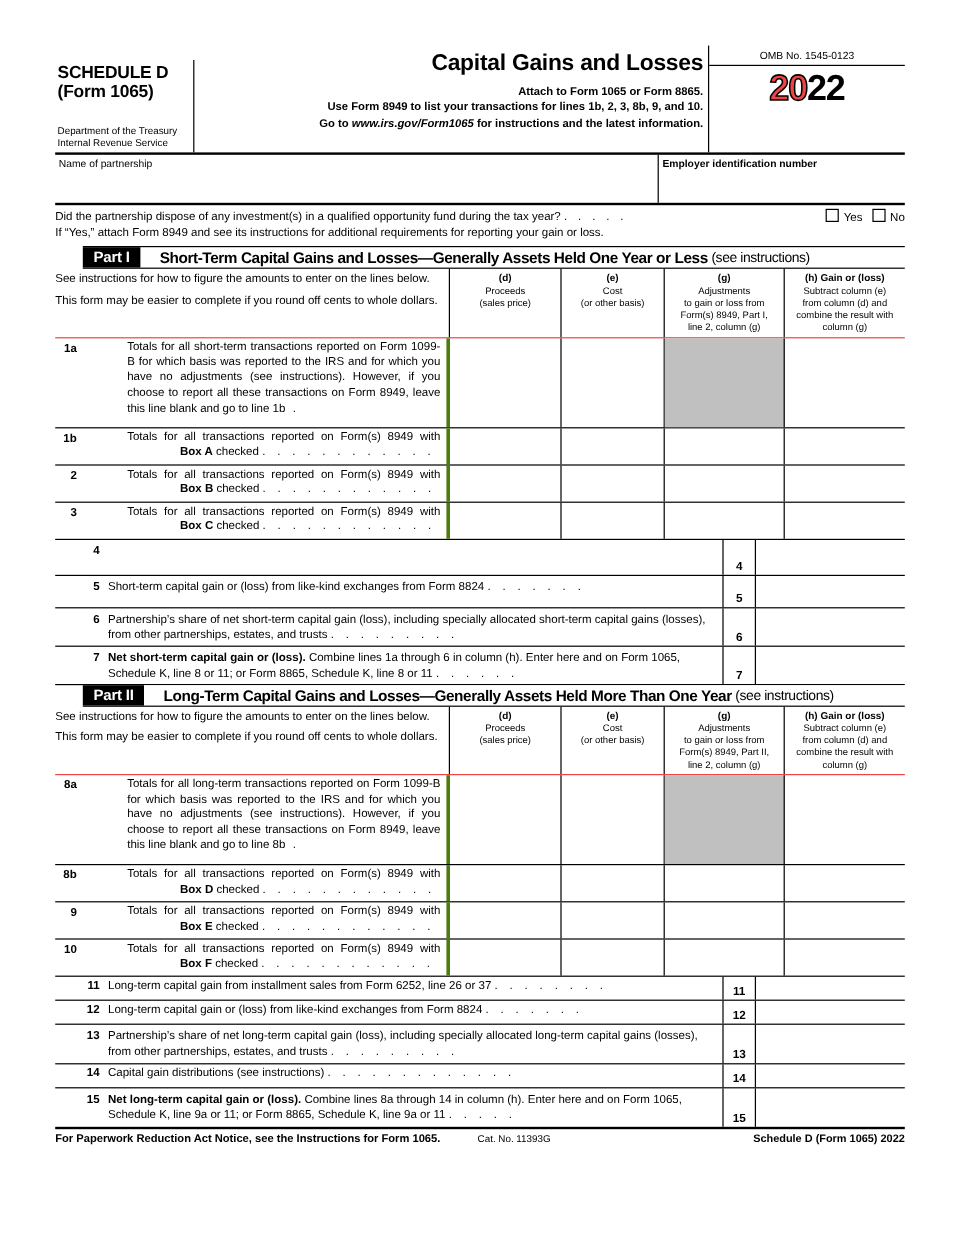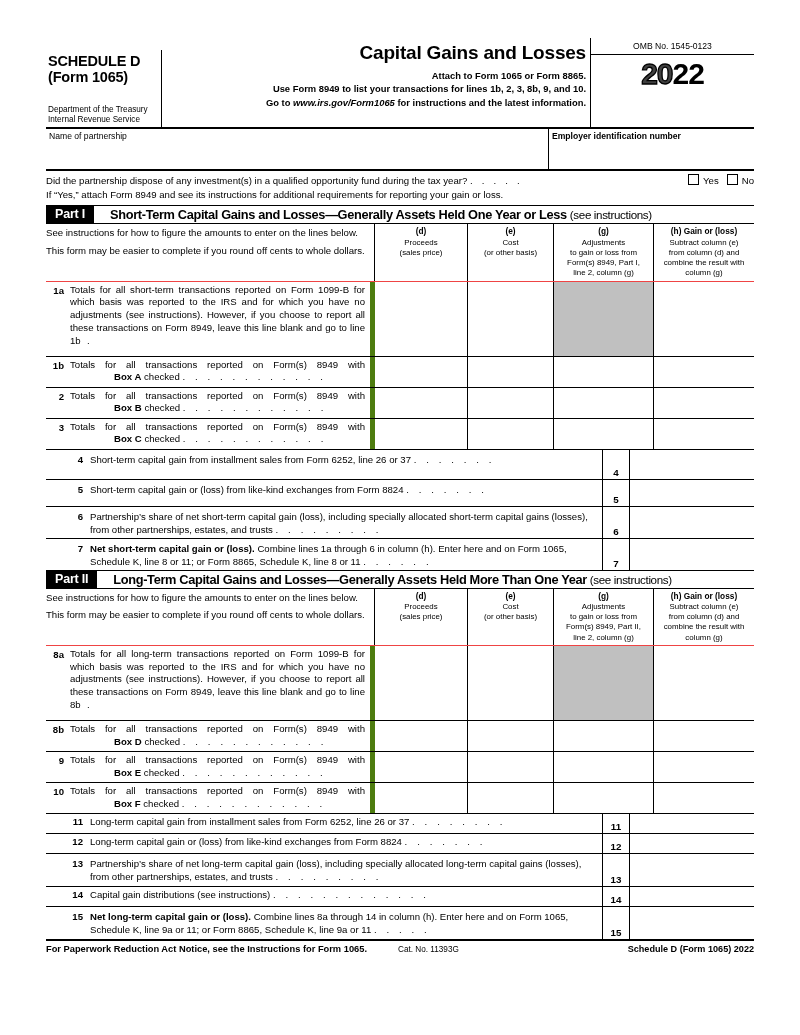--- a/index.html
+++ b/index.html
@@ -17,58 +17,58 @@
   .hdr-left{width:116px;flex:0 0 116px;border-right:1.5px solid #000;padding:3px 4px 2px 2px;box-sizing:border-box;margin-top:12px;}
   .sched{font-size:14.5px;font-weight:bold;line-height:1.12;letter-spacing:-.2px;}
   .dept{font-size:8.2px;line-height:1.22;margin-top:20px;}
   .hdr-mid{flex:1 1 auto;padding:2px 4px 3px 4px;text-align:right;box-sizing:border-box;}
   .title{font-size:19px;font-weight:bold;letter-spacing:-.2px;margin:2px 0 5px;}
   .sub{font-size:9.4px;font-weight:bold;line-height:1.42;}
   .sub i{font-style:italic;}
   .hdr-right{width:164px;flex:0 0 164px;border-left:1.5px solid #000;box-sizing:border-box;text-align:center;}
   .omb{font-size:8.6px;padding:3px 0 3px;border-bottom:1px solid #000;}
   .yr{font-size:30px;font-weight:bold;letter-spacing:-1px;padding:4px 0 2px;line-height:1;}
-  .yr .hollow{color:#404040;-webkit-text-stroke:1.3px #000;text-stroke:1.3px #000;}
+  .yr .hollow{color:#ef4444;-webkit-text-stroke:1.3px #000;text-stroke:1.3px #000;}
 
   
   .namerow{display:flex;border-bottom:2px solid #000;height:40px;}
   .nm{flex:1 1 auto;border-right:1.5px solid #000;padding:2px 3px;box-sizing:border-box;}
   .ein{width:205px;flex:0 0 205px;padding:2px 3px;box-sizing:border-box;}
   .fieldlbl{font-size:8.6px;}
   .fieldlbl.b{font-weight:bold;}
 
   
   .qrow{position:relative;padding:3px 0 0 0;}
   .qline{font-size:9.6px;line-height:1.45;}
   .qdots{letter-spacing:3.2px;}
   .cbx{display:inline-block;width:9px;height:9px;border:1.1px solid #000;vertical-align:-1px;margin:0 4px 0 0;}
   .qright{position:absolute;right:0;top:3px;font-size:9.6px;}
 
   
-  .banner{display:flex;align-items:flex-start;border-top:1.5px solid #000;border-bottom:1.5px solid #000;margin-top:3px;background:#fff;}
+  .banner{display:flex;align-items:flex-start;border-top:1.5px solid #000;border-bottom:1.5px solid #000;margin-top:3px;background:#fff;margin-left:23px;}
   .badge{background:#000;color:#fff;font-size:12.5px;font-weight:bold;padding:1px 9px 2px;letter-spacing:-.2px;display:flex;align-items:center;}
   .bantxt{font-size:12.8px;font-weight:bold;padding:1px 0 1px 16px;letter-spacing:-.35px;display:flex;align-items:center;}
   .bantxt .norm{font-weight:normal;font-size:11.6px;padding-left:3px;}
 
   
   .colhead{display:flex;border-bottom:1px solid #ef4444;}
   .ch-note{flex:1 1 auto;padding:3px 6px 2px 0;box-sizing:border-box;border-right:1px solid #000;}
   .ch-note p{margin:0 0 5px;font-size:9.6px;line-height:1.28;}
   .ch-note p:last-child{margin-bottom:2px;}
   .ch{box-sizing:border-box;border-right:1px solid #000;text-align:center;font-size:7.9px;line-height:1.3;padding:2px 2px 2px;}
   .ch:last-child{border-right:none;}
   .ch b{font-size:8.3px;}
   .cd{width:93px;flex:0 0 93px;}
   .ce{width:86px;flex:0 0 86px;}
   .cg{width:100px;flex:0 0 100px;}
   .chh{width:100px;flex:0 0 100px;}
 
   
   .trow{display:flex;border-bottom:1px solid #000;}
-  .t-desc{flex:1 1 auto;border-right:5px solid #4d7c0f;box-sizing:border-box;padding:2px 5px 3px 0;display:flex;}
+  .t-desc{flex:1 1 auto;border-right:3px solid #4d7c0f;box-sizing:border-box;padding:2px 5px 3px 0;display:flex;gap:36px;}
   .t-no{width:24px;flex:0 0 24px;text-align:right;font-size:9.6px;font-weight:bold;padding-right:6px;box-sizing:border-box;padding-top:1px;}
   .t-tx{flex:1 1 auto;font-size:9.6px;line-height:1.33;text-align:justify;}
   .t-tx b{font-weight:bold;margin-left:44px;}
   .dots{letter-spacing:3.6px;}
   .cell{box-sizing:border-box;border-right:1px solid #000;}
   .cell:last-child{border-right:none;}
   .shade{background:#c0c0c0;}
 
   
   .nrow{display:flex;border-bottom:1px solid #000;}
@@ -218,21 +218,20 @@
     </div>
     <div class="cell cd"></div>
     <div class="cell ce"></div>
     <div class="cell cg"></div>
     <div class="cell chh"></div>
   </div>
 
   <div class="nrow" style="height:29px;">
     <div class="n-desc">
       <div class="n-no">4</div>
-      <div class="n-tx"><span>Short-term capital gain from installment sales from Form 6252, line 26 or 37</span> <span class="dots">.  .  .  .  .  .  .</span></div>
     </div>
     <div class="n-box">4</div>
     <div class="n-amt"></div>
   </div>
 
   <div class="nrow" style="height:26px;">
     <div class="n-desc">
       <div class="n-no">5</div>
       <div class="n-tx"><span>Short-term capital gain or (loss) from like-kind exchanges from Form 8824</span> <span class="dots">  .  .  .  .  .  .  .</span></div>
     </div>

